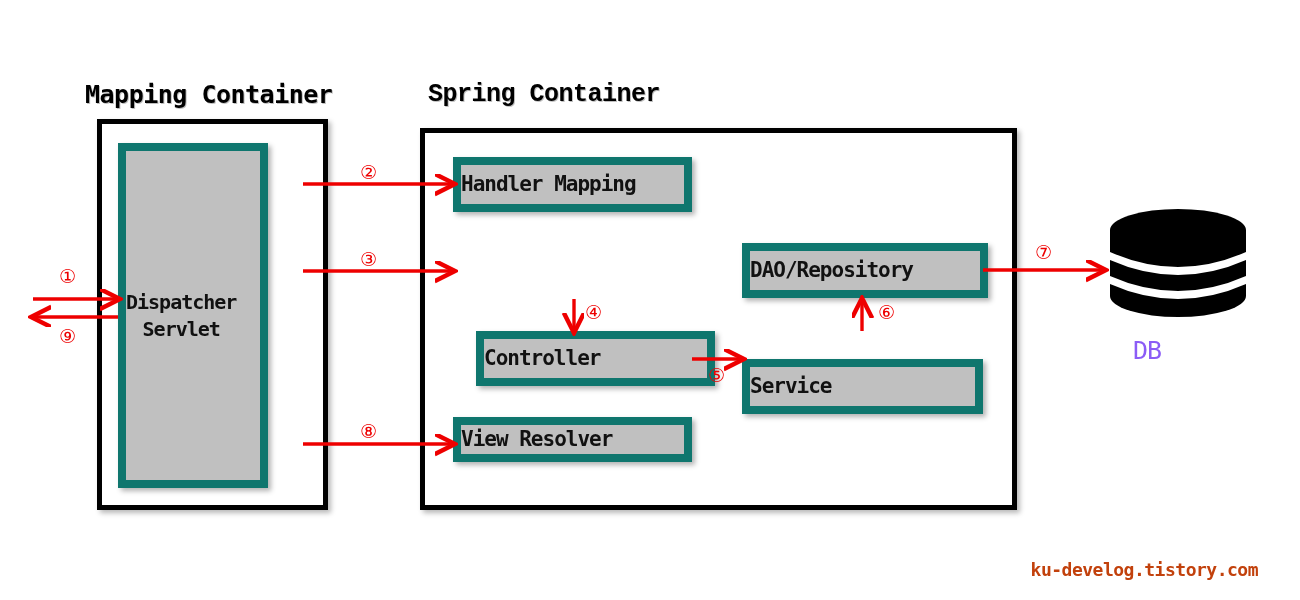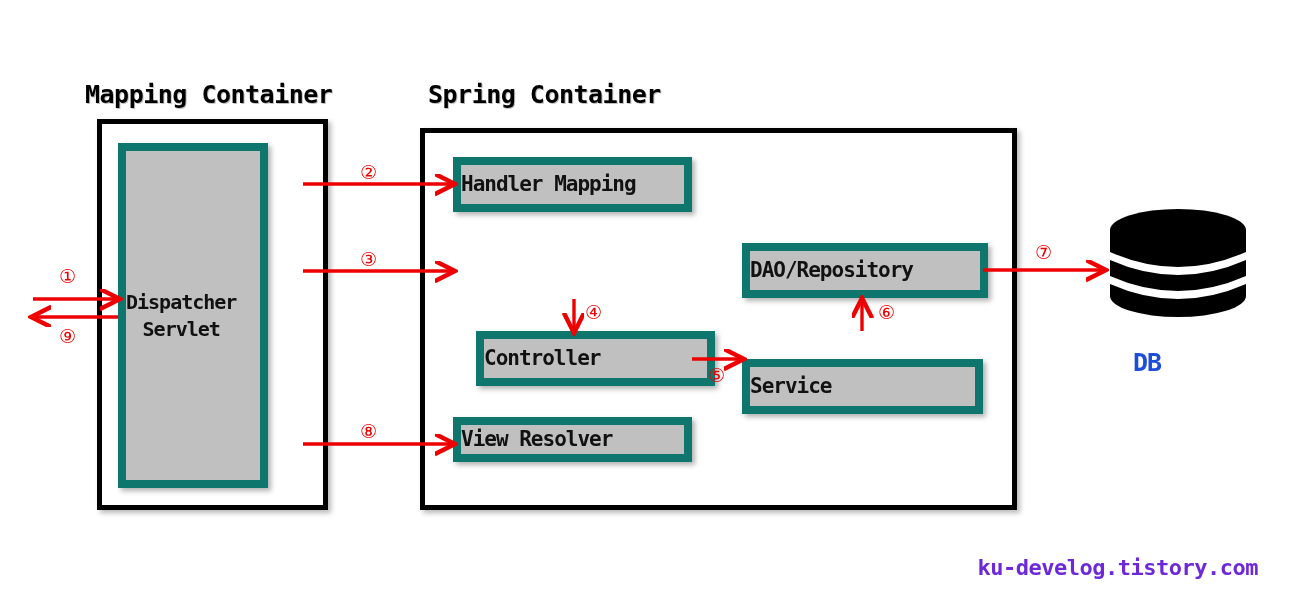--- a/index.html
+++ b/index.html
@@ -18,21 +18,21 @@
     position:absolute;
     font-family:"DejaVu Sans Mono","Liberation Mono",monospace;
     font-weight:bold;
     font-size:25px;
     letter-spacing:-0.5px;
     color:#000000;
     white-space:nowrap;
     text-shadow:1px 1px 0 rgba(0,0,0,0.25);
   }
   #servlet-title{left:85px;top:80px;}
-  #spring-title{left:428px;top:80px;}
+  #spring-title{left:428px;top:80px;font-family:Liberation Mono, monospace;}
 
   
   .outer-box{
     position:absolute;
     background:#ffffff;
     border:5px solid #000000;
     box-sizing:border-box;
     box-shadow:3px 3px 5px rgba(0,0,0,0.28);
   }
   #servlet-container-box{left:97px;top:119px;width:231px;height:391px;}
@@ -77,37 +77,37 @@
     font-family:"DejaVu Sans","Liberation Sans",sans-serif;
     font-size:19px;
     line-height:1;
     font-weight:normal;
     white-space:nowrap;
   }
 
   
   #db-label{
     position:absolute;
-    left:1133px;top:348px;
-    font-family:"DejaVu Sans Mono","Liberation Mono",monospace;
-    font-weight:bold;
+    left:1133px;top:336px;
+    font-family:"DejaVu Sans Mono","Liberation Mono",monospace;
+    font-weight:normal;
     font-size:25px;
     letter-spacing:-1px;
-    color:#1d4ed8;
+    color:#8b5cf6;
   }
 
   
   #watermark{
     position:absolute;
     right:42px;bottom:20px;
     font-family:"DejaVu Sans Mono","Liberation Mono",monospace;
     font-weight:bold;
-    font-size:22px;
+    font-size:18px;
     letter-spacing:-0.5px;
-    color:#6d28d9;
+    color:#c2410c;
     white-space:nowrap;
   }
 
   svg#wires{position:absolute;left:0;top:0;width:1300px;height:600px;pointer-events:none;}
 </style>
 </head>
 <body>
 
 <div id="canvas">
 

